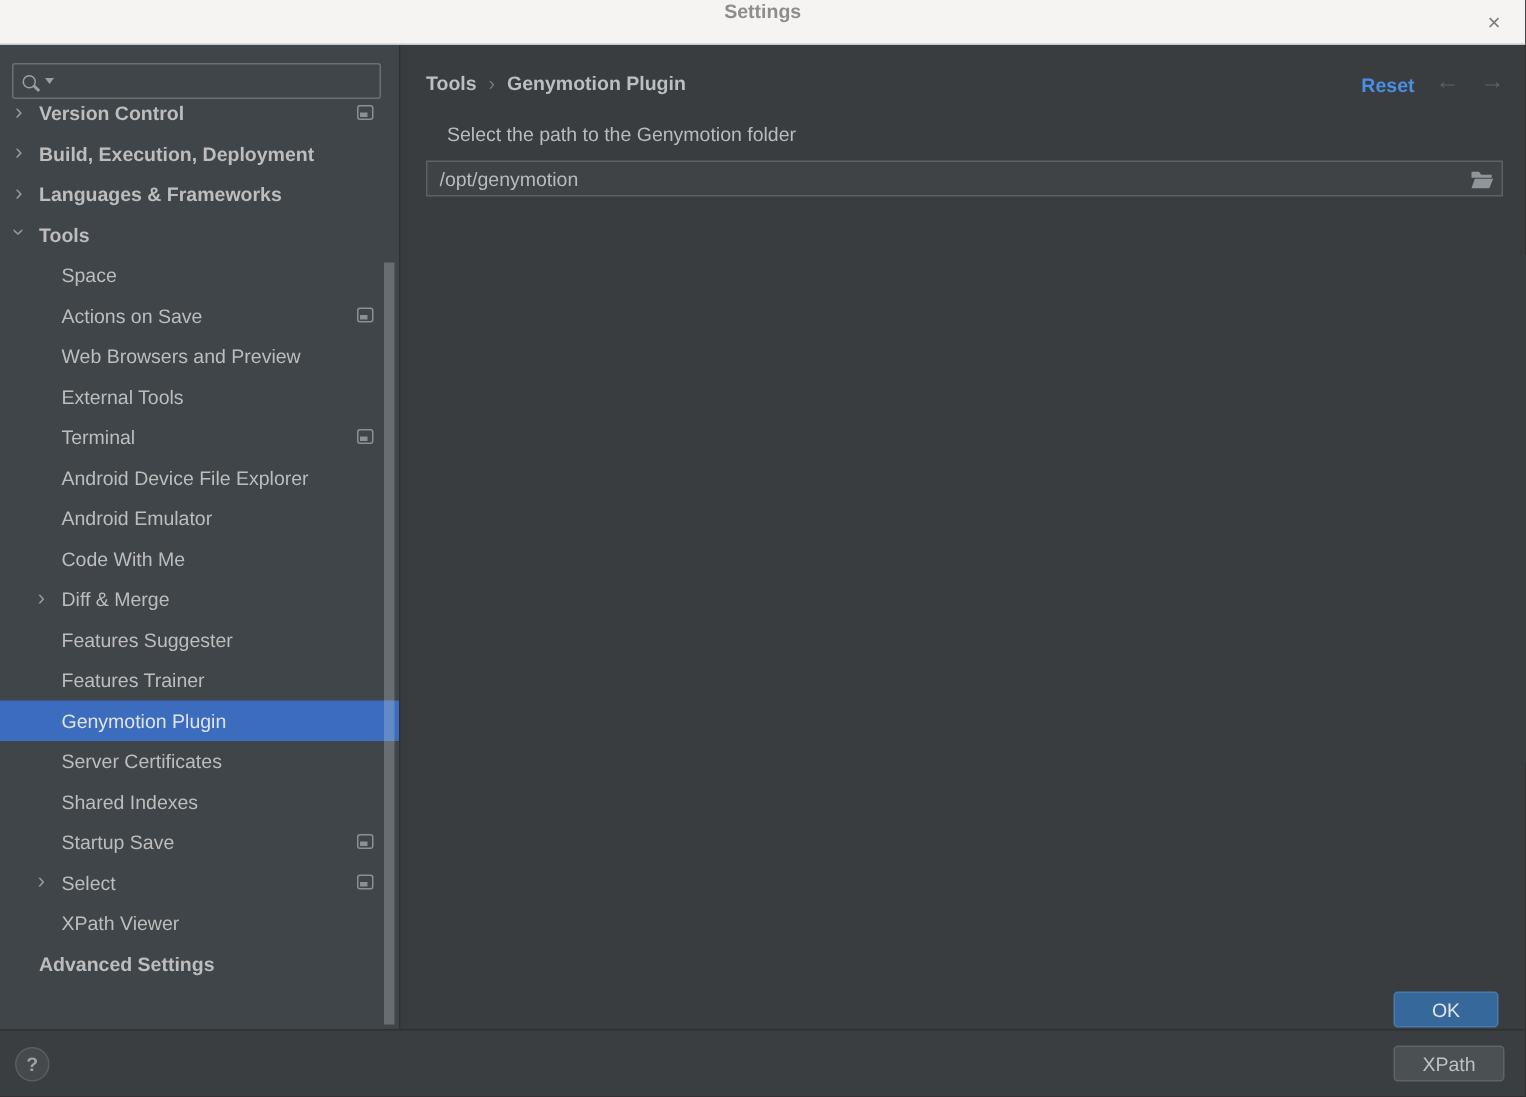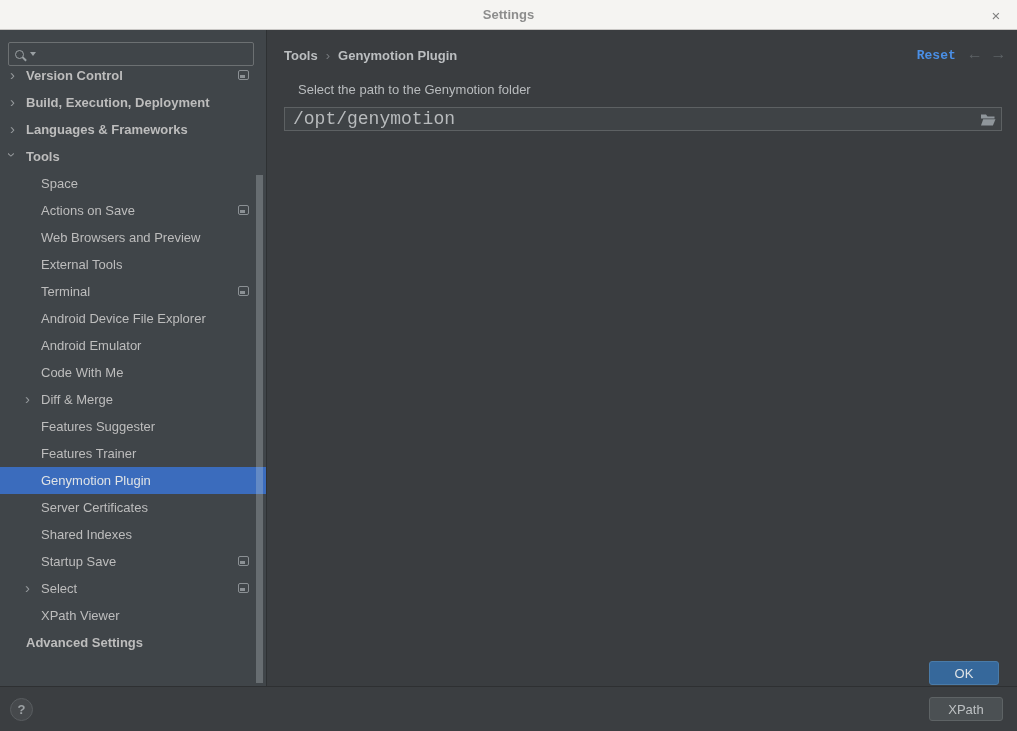--- a/index.html
+++ b/index.html
@@ -10,21 +10,21 @@
 
   :root {
     --panel-bg:#3a3d40; --sidebar-bg:#404549; --titlebar-bg:#f5f4f2;
     --selection:#3b6cbd; --link:#4a8fe6; --ok:#36689b;
     --text:#bdbdbd; --muted:#95999c;
   }
 
   
   #titlebar { position:absolute; left:0; top:0; width:1017px; height:30px;
     background:var(--titlebar-bg); border-bottom:1px solid #c9c7c5;
-    display:flex; align-items:center; justify-content:center; }
+    display:flex; align-items:flex-start; justify-content:center; }
   #titlebar .title { color:#8d8d8d; font-weight:bold; font-size:13px; }
   #titlebar .close { position:absolute; right:8px; top:0; width:26px; height:30px;
     display:flex; align-items:center; justify-content:center;
     color:#7e7e7e; font-size:15px; cursor:pointer; }
 
   
   #sidebar { position:absolute; left:0; top:30px; width:267px; height:656px;
     background:var(--sidebar-bg); border-right:1px solid #2e3133; }
   #search-wrap { position:absolute; left:8px; top:12px; width:246px; height:24px;
     border:1px solid #6c7072; border-radius:2px; display:flex; align-items:center;
@@ -65,29 +65,29 @@
     background:rgba(206,214,220,0.28); border-radius:0px; }
 
   
   #panel { position:absolute; left:268px; top:30px; width:749px; height:656px;
     background:var(--panel-bg); }
   #crumb-bar { position:absolute; left:16px; right:14px; top:14px; height:22px;
     display:flex; align-items:center; }
   .crumb { color:#bcbfc1; font-weight:bold; cursor:pointer; }
   .crumb-sep { color:#75797c; margin:0 8px; font-size:13px; }
   .crumb.current { cursor:default; }
-  #crumb-actions { margin-left:auto; display:flex; align-items:center; gap:14px;font-family:Liberation Mono, monospace; }
+  #crumb-actions { margin-left:auto; display:flex; align-items:flex-end; gap:14px; }
   #reset-link { color:var(--link); font-weight:bold; cursor:pointer; }
   .nav-arrow { color:#5d6265; font-size:16px; cursor:default; }
 
   #path-label { position:absolute; left:30px; top:52px; color:#b9bcbe; }
   #path-field { position:absolute; left:16px; right:15px; top:77px; height:24px;
     background:#3f4346; border:1px solid #5d6163; display:flex; align-items:center; }
   #path-input { flex:1; background:transparent; border:none; outline:none;
-    color:#b8bbbd; font-size:18px; font-family:Liberation Mono, monospace; padding:0 8px; min-width:0; }
+    color:#b8bbbd; font-size:13px; font-family:Liberation Sans, sans-serif; padding:0 8px; min-width:0; }
   #folder-btn { width:26px; height:100%; display:flex; align-items:center;
     justify-content:center; cursor:pointer; flex:none; }
 
   
   #footer { position:absolute; left:0; top:686px; width:1017px; height:45px;
     background:#3b3e41; border-top:1px solid #2e3032;
     display:flex; align-items:center; }
   #help-btn { position:absolute; left:10px; top:11px; width:23px; height:23px;
     border-radius:50%; background:#46494c; border:1px solid #595d60;
     color:#9ca1a4; display:flex; align-items:center; justify-content:center;

